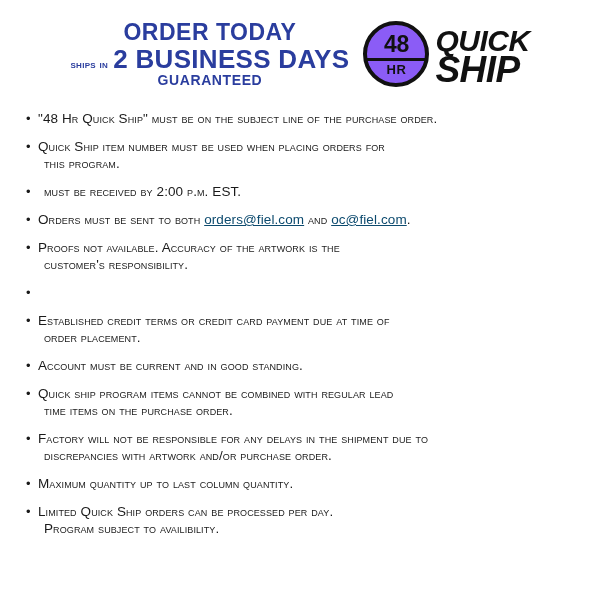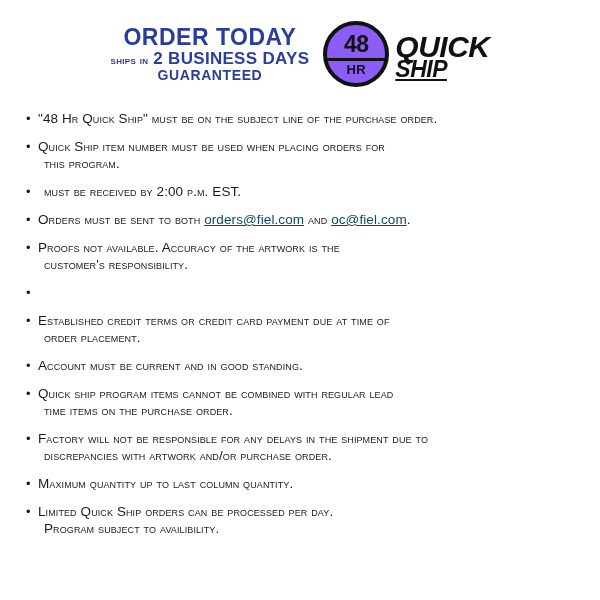--- a/index.html
+++ b/index.html
@@ -50,21 +50,21 @@
     font-weight: bold;
     letter-spacing: 0.3px;
     white-space: nowrap;
   }
   .headline .l2 .small {
     font-size: 12px;
     font-variant: small-caps;
     text-transform: lowercase;
   }
   .headline .l2 .big {
-    font-size: 17px;
+    font-size: 26px;
     text-transform: uppercase;
   }
   .headline .l3 {
     font-size: 14px;
     font-weight: bold;
     letter-spacing: 0.6px;
     text-transform: uppercase;
   }
 
   
@@ -109,21 +109,21 @@
   }
   .wordmark {
     line-height: 0.86;
     color: #111;
     font-weight: bold;
     font-style: italic;
     letter-spacing: -0.5px;
     margin-top: 6px;
   }
   .wordmark .w1 { font-size: 30px; display: block; }
-  .wordmark .w2 { font-size: 23px; display: block; text-decoration: underline; }
+  .wordmark .w2 { font-size: 37px; display: block; }
 
   
   .bullets {
     padding: 10px 22px 0 26px;
   }
   .bullet {
     display: flex;
     align-items: flex-start;
     margin-bottom: 11px;
   }

